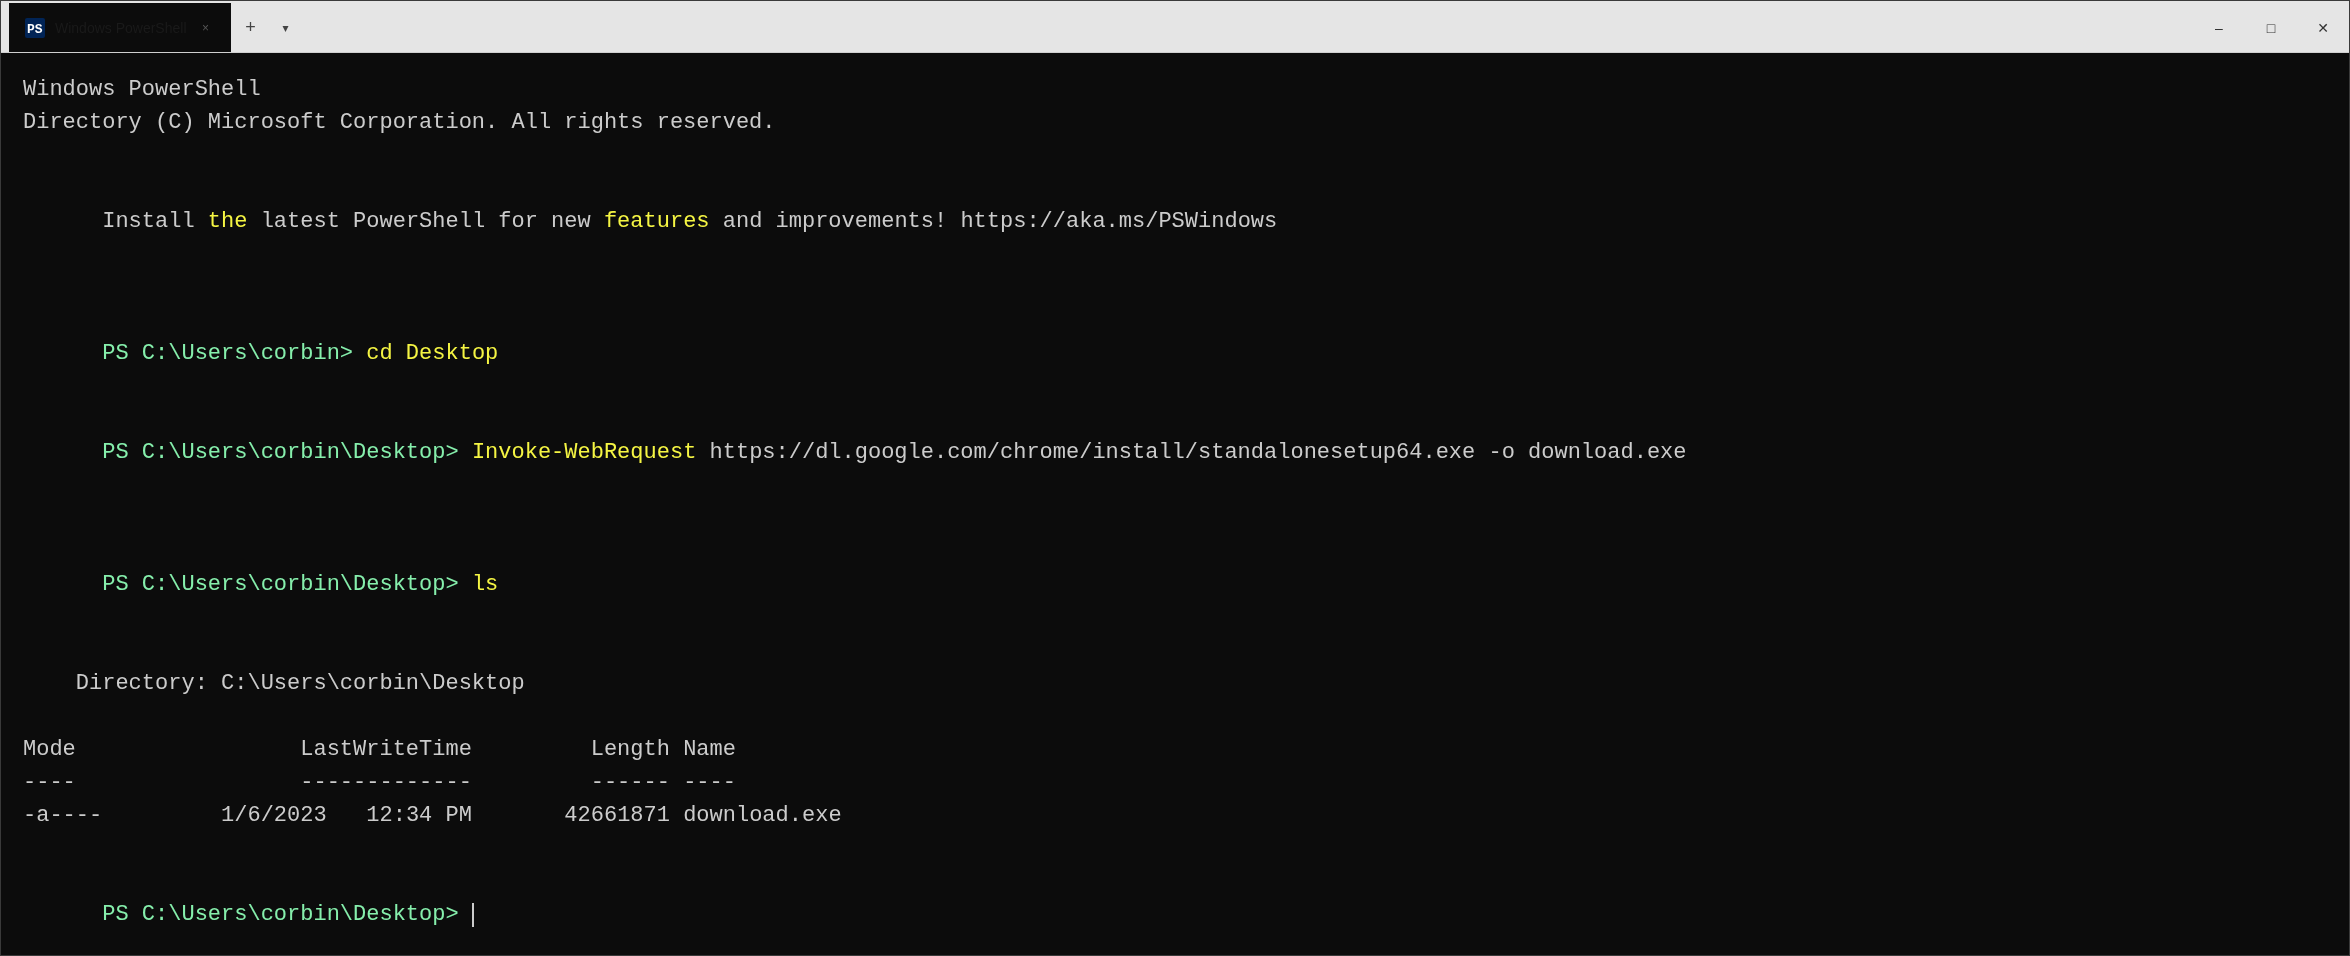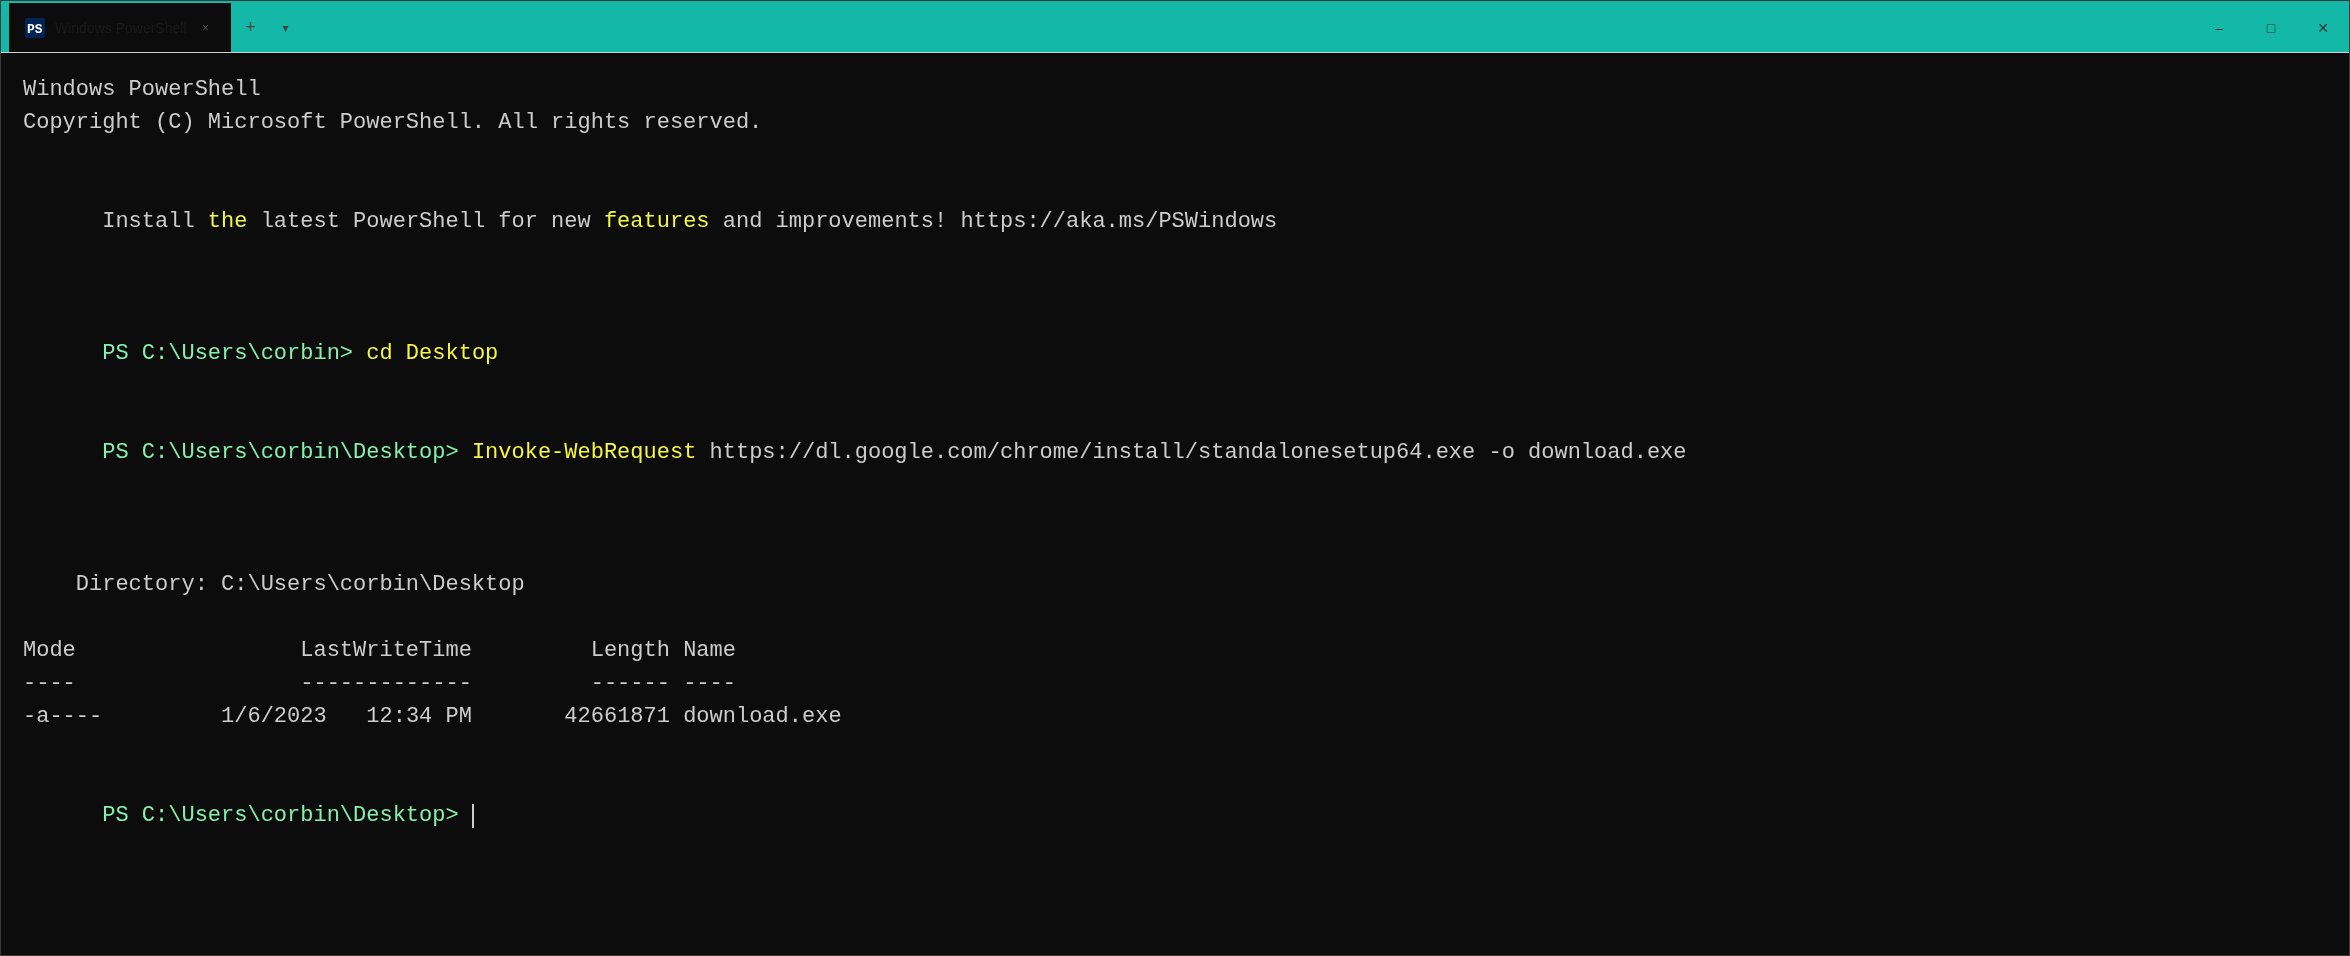--- a/index.html
+++ b/index.html
@@ -20,21 +20,21 @@
       width: 2350px;
       height: 956px;
       background: #0c0c0c;
       display: flex;
       flex-direction: column;
       border: 1px solid #3a3a3a;
     }
 
     .title-bar {
       height: 52px;
-      background: #14b8a6;
+      background: #e5e5e5;
       display: flex;
       align-items: center;
       padding: 2px 0 0 8px;
       flex-shrink: 0;
       border-bottom: 1px solid #d0d0d0;
     }
 
     .tab-area {
       display: flex;
       align-items: stretch;
@@ -191,33 +191,36 @@
     </div>
     <div class="window-controls">
       <button class="win-btn">–</button>
       <button class="win-btn">□</button>
       <button class="win-btn close">✕</button>
     </div>
   </div>
 
   <div class="terminal-body">
     <span class="line line-white">Windows PowerShell</span>
-    <span class="line line-white">Copyright (C) Microsoft PowerShell. All rights reserved.</span>
+    <span class="line line-white">Directory (C) Microsoft Corporation. All rights reserved.</span>
     <span class="line">&nbsp;</span>
     <span class="line">
       <span class="inline-white">Install </span><span class="inline-yellow">the</span><span class="inline-white"> latest PowerShell for new </span><span class="inline-yellow">features</span><span class="inline-white"> and improvements! https://aka.ms/PSWindows</span>
     </span>
     <span class="line">&nbsp;</span>
     <span class="line">
       <span class="ps-prompt">PS C:\Users\corbin&gt; </span><span class="inline-yellow">cd Desktop</span>
     </span>
     <span class="line">
       <span class="ps-prompt">PS C:\Users\corbin\Desktop&gt; </span><span class="inline-yellow">Invoke-WebRequest</span><span class="inline-white"> https://dl.google.com/chrome/install/standalonesetup64.exe -o download.exe</span>
     </span>
     <span class="line">&nbsp;</span>
+    <span class="line">
+      <span class="ps-prompt">PS C:\Users\corbin\Desktop&gt; </span><span class="inline-yellow">ls</span>
+    </span>
     <span class="line">&nbsp;</span>
     <span class="line line-white">    Directory: C:\Users\corbin\Desktop</span>
     <span class="line">&nbsp;</span>
     <span class="line line-white"><span>Mode</span>                 <span>LastWriteTime</span>         <span>Length</span> <span>Name</span></span>
     <span class="line line-white"><span>----</span>                 <span>-------------</span>         <span>------</span> <span>----</span></span>
     <span class="line line-white"><span>-a----</span>         <span>1/6/2023</span>   <span>12:34 PM</span>       <span>42661871</span> <span>download.exe</span></span>
     <span class="line">&nbsp;</span>
     <span class="line">
       <span class="ps-prompt">PS C:\Users\corbin\Desktop&gt; </span><span class="cursor"></span>
     </span>

